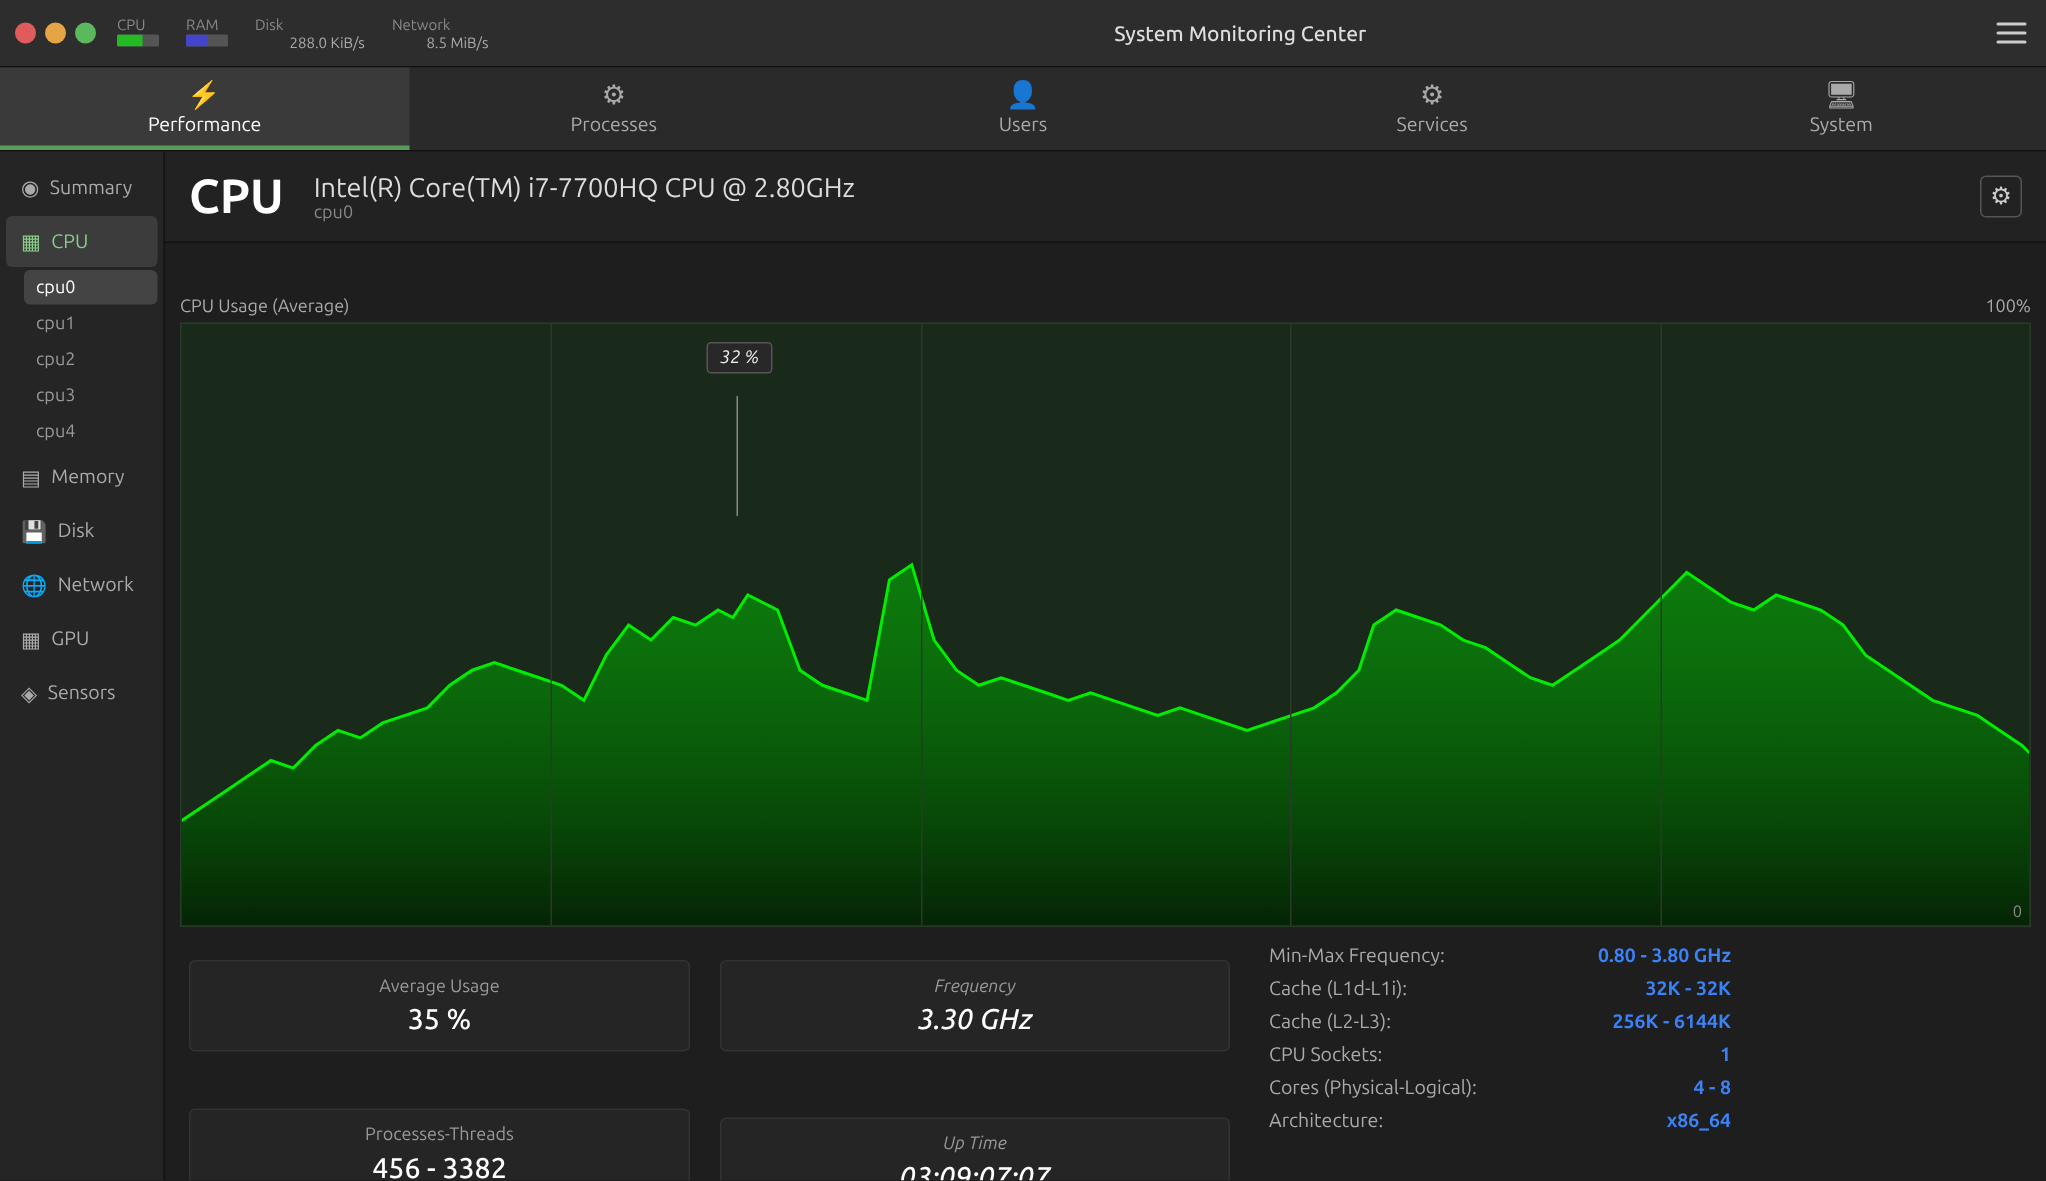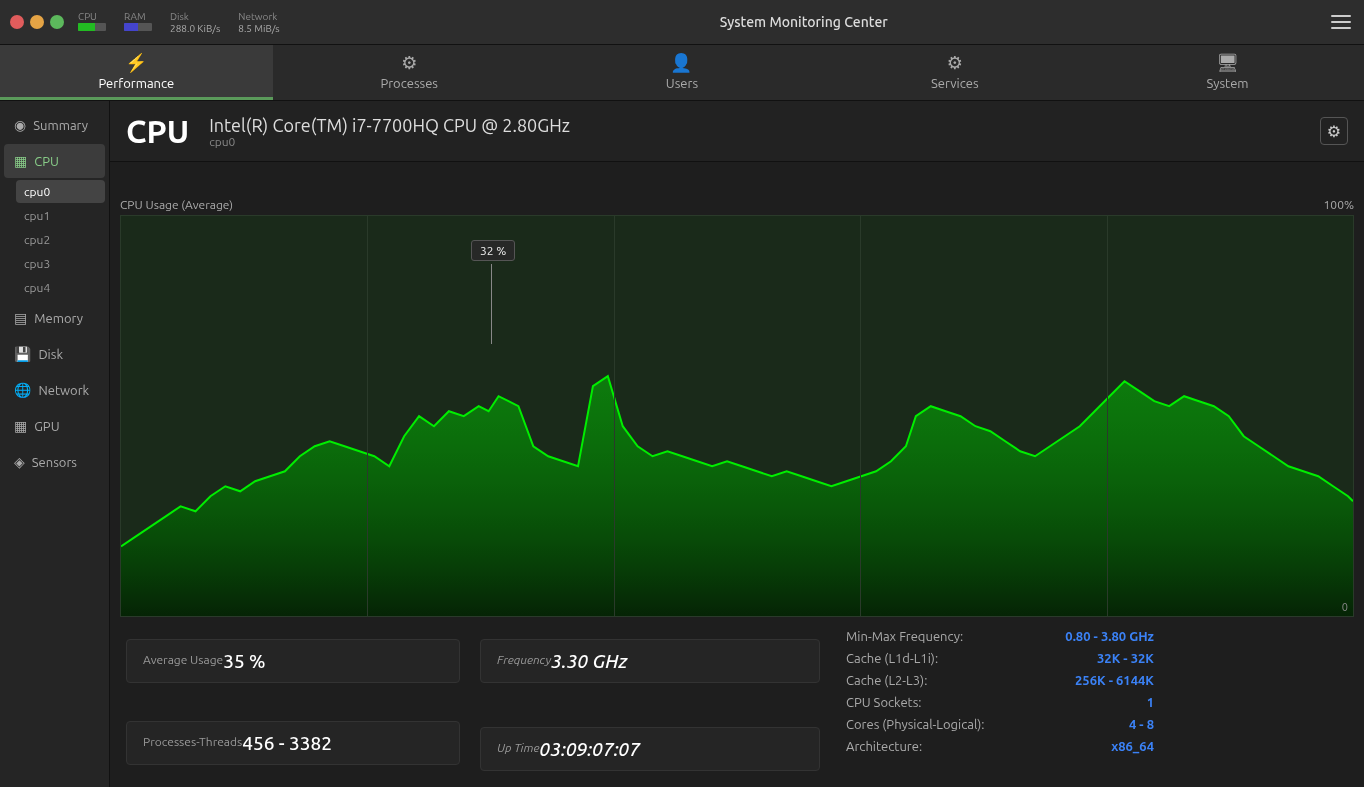--- a/index.html
+++ b/index.html
@@ -47,21 +47,21 @@
       width: 28px; height: 8px;
       background: #555;
       border-radius: 1px;
       overflow: hidden;
     }
     .stat-bar-fill {
       height: 100%;
       background: #22bb22;
     }
     .stat-bar-ram { background: #4444cc; }
-    .stat-value { font-size: 10px; color: #aaa; }
+    .stat-value { font-size: 10px; color: #aaa; margin-left: 23px; }
     .titlebar-center {
       flex: 1;
       text-align: center;
       font-size: 14px;
       color: #ddd;
       font-weight: 500;
     }
     .hamburger-btn {
       width: 26px; height: 26px;
       background: none;
@@ -262,21 +262,21 @@
       gap: 0;
       background: #1e1e1e;
     }
     .bottom-card {
       background: #252525;
       border: 1px solid #333;
       border-radius: 4px;
       margin: 16px 6px;
       padding: 10px 16px;
       display: flex;
-      flex-direction: row;
+      flex-direction: column;
       align-items: center;
     }
     .bottom-card-label { font-size: 12px; color: #999; margin-bottom: 4px; }
     .bottom-card-value { font-size: 19px; color: #ffffff; font-weight: 500; }
   </style>
 </head>
 <body>
 
 <div id="titlebar">
   <div class="window-controls">
@@ -408,21 +408,21 @@
         <span>100%</span>
       </div>
       <div id="chart-area">
         
         <div class="chart-grid-line" style="left:20%"></div>
         <div class="chart-grid-line" style="left:40%"></div>
         <div class="chart-grid-line" style="left:60%"></div>
         <div class="chart-grid-line" style="left:80%"></div>
 
         
-        <div id="tooltip" style="left:350px; top:24px;">
+        <div id="tooltip" style="left:350px; top:12px;font-style:italic;">
           <span>32 %</span>
         </div>
         <div class="tooltip-stem" style="left:370px; top:48px; height:80px;"></div>
 
         <svg id="chart-svg" viewBox="0 0 1240 400" preserveAspectRatio="none">
           <defs>
             <linearGradient id="cpuGrad" x1="0" y1="0" x2="0" y2="1">
               <stop offset="0%" stop-color="#00cc00" stop-opacity="0.5"></stop>
               <stop offset="100%" stop-color="#002200" stop-opacity="0.8"></stop>
             </linearGradient>

